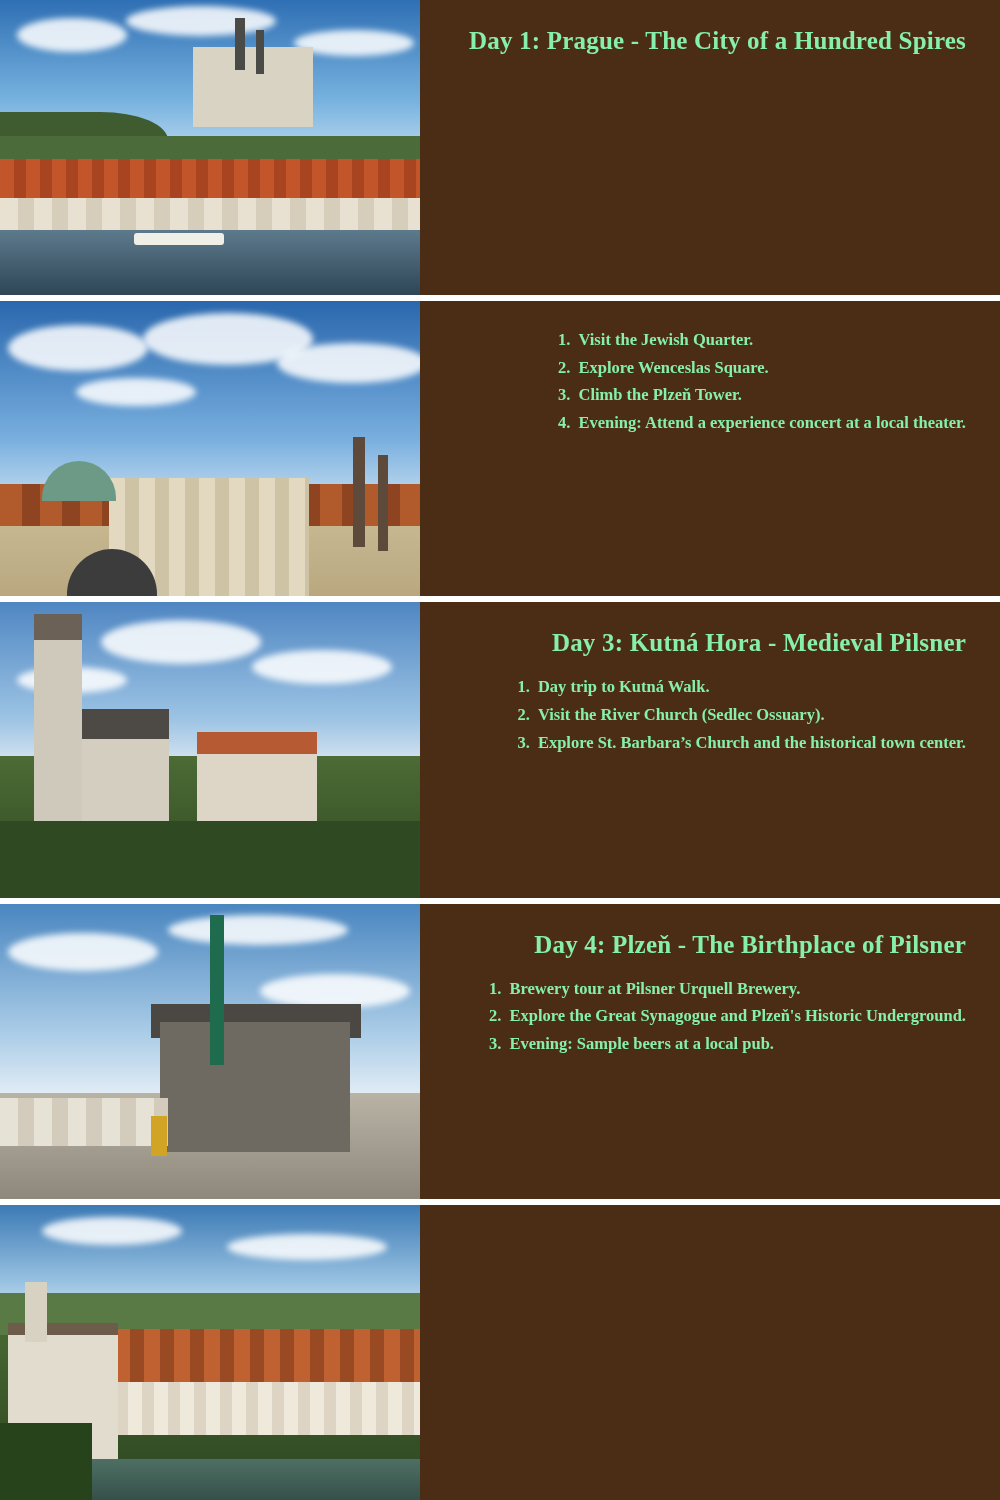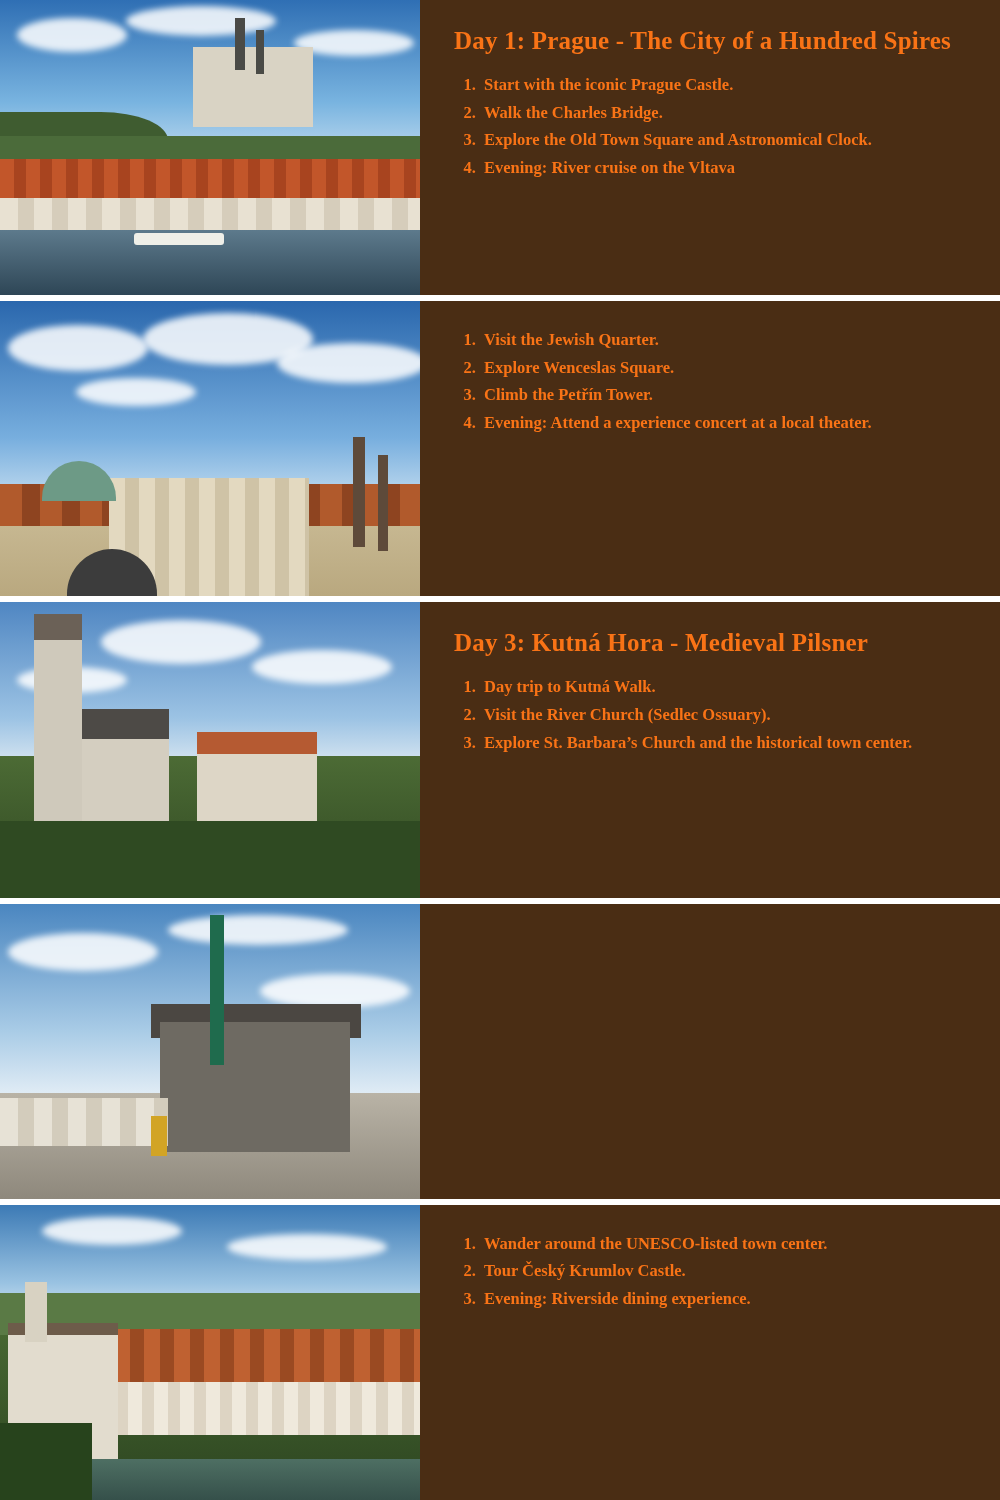--- a/index.html
+++ b/index.html
@@ -37,23 +37,24 @@
   }
   .cloud {
     position:absolute;
     background:rgba(255,255,255,0.85);
     border-radius:50%;
     filter:blur(3px);
   }
   .content {
     flex:1 1 auto;
     padding:26px 34px 20px 34px;
-    color:#f97316;
+    color:#86efac;
     display:flex; flex-direction:column;
     justify-content:flex-start;
+    align-items:flex-end;
   }
   .day-title {
     font-size:25px;
     font-weight:bold;
     letter-spacing:0.2px;
     margin-bottom:16px;
     line-height:1.2;
   }
   ol.steps {
     margin:0 0 0 26px;
@@ -141,26 +142,20 @@
       <div class="spire"></div>
       <div class="spire2"></div>
       <div class="band-green"></div>
       <div class="band-roofs"></div>
       <div class="band-houses"></div>
       <div class="band-water"></div>
       <div class="boat"></div>
     </div>
     <div class="content">
       <h2 class="day-title">Day 1: Prague - The City of a Hundred Spires</h2>
-      <ol class="steps">
-        <li>Start with the iconic Prague Castle.</li>
-        <li>Walk the Charles Bridge.</li>
-        <li>Explore the Old Town Square and Astronomical Clock.</li>
-        <li>Evening: River cruise on the Vltava</li>
-      </ol>
     </div>
   </section>
 
   <section class="day-row">
     <div class="photo p2">
       <div class="sky"></div>
       <div class="cloud" style="left:2%;top:8%;width:140px;height:46px;"></div>
       <div class="cloud" style="left:34%;top:4%;width:170px;height:52px;"></div>
       <div class="cloud" style="left:66%;top:14%;width:150px;height:40px;"></div>
       <div class="cloud" style="left:18%;top:26%;width:120px;height:28px;"></div>
@@ -169,21 +164,21 @@
       <div class="facade"></div>
       <div class="dome"></div>
       <div class="dome2"></div>
       <div class="gothic"></div>
       <div class="gothic2"></div>
     </div>
     <div class="content">
       <ol class="steps">
         <li>Visit the Jewish Quarter.</li>
         <li>Explore Wenceslas Square.</li>
-        <li>Climb the Petřín Tower.</li>
+        <li>Climb the Plzeň Tower.</li>
         <li>Evening: Attend a experience concert at a local theater.</li>
       </ol>
     </div>
   </section>
 
   <section class="day-row">
     <div class="photo p3">
       <div class="sky"></div>
       <div class="cloud" style="left:24%;top:6%;width:160px;height:44px;"></div>
       <div class="cloud" style="left:60%;top:16%;width:140px;height:34px;"></div>
@@ -212,40 +207,43 @@
       <div class="sky"></div>
       <div class="cloud" style="left:2%;top:10%;width:150px;height:38px;"></div>
       <div class="cloud" style="left:40%;top:4%;width:180px;height:30px;"></div>
       <div class="cloud" style="left:62%;top:24%;width:150px;height:34px;"></div>
       <div class="ground"></div>
       <div class="cath-roof"></div>
       <div class="cathedral"></div>
       <div class="spire-green"></div>
       <div class="row"></div>
       <div class="sculpt"></div>
+    </div>
+    <div class="content">
+      <h2 class="day-title">Day 4: Plzeň - The Birthplace of Pilsner</h2>
+      <ol class="steps">
+        <li>Brewery tour at Pilsner Urquell Brewery.</li>
+        <li>Explore the Great Synagogue and Plzeň's Historic Underground.</li>
+        <li>Evening: Sample beers at a local pub.</li>
+      </ol>
     </div>
   </section>
 
   <section class="day-row">
     <div class="photo p5">
       <div class="sky"></div>
       <div class="cloud" style="left:10%;top:4%;width:140px;height:28px;"></div>
       <div class="cloud" style="left:54%;top:10%;width:160px;height:26px;"></div>
       <div class="ground"></div>
       <div class="hills"></div>
       <div class="roofs"></div>
       <div class="white-blocks"></div>
       <div class="castle-roof"></div>
       <div class="castle-b"></div>
       <div class="tower-b"></div>
       <div class="river"></div>
       <div class="trees-b"></div>
     </div>
     <div class="content">
-      <ol class="steps">
-        <li>Wander around the UNESCO-listed town center.</li>
-        <li>Tour Český Krumlov Castle.</li>
-        <li>Evening: Riverside dining experience.</li>
-      </ol>
     </div>
   </section>
 
 </div>
 
 </body></html>

